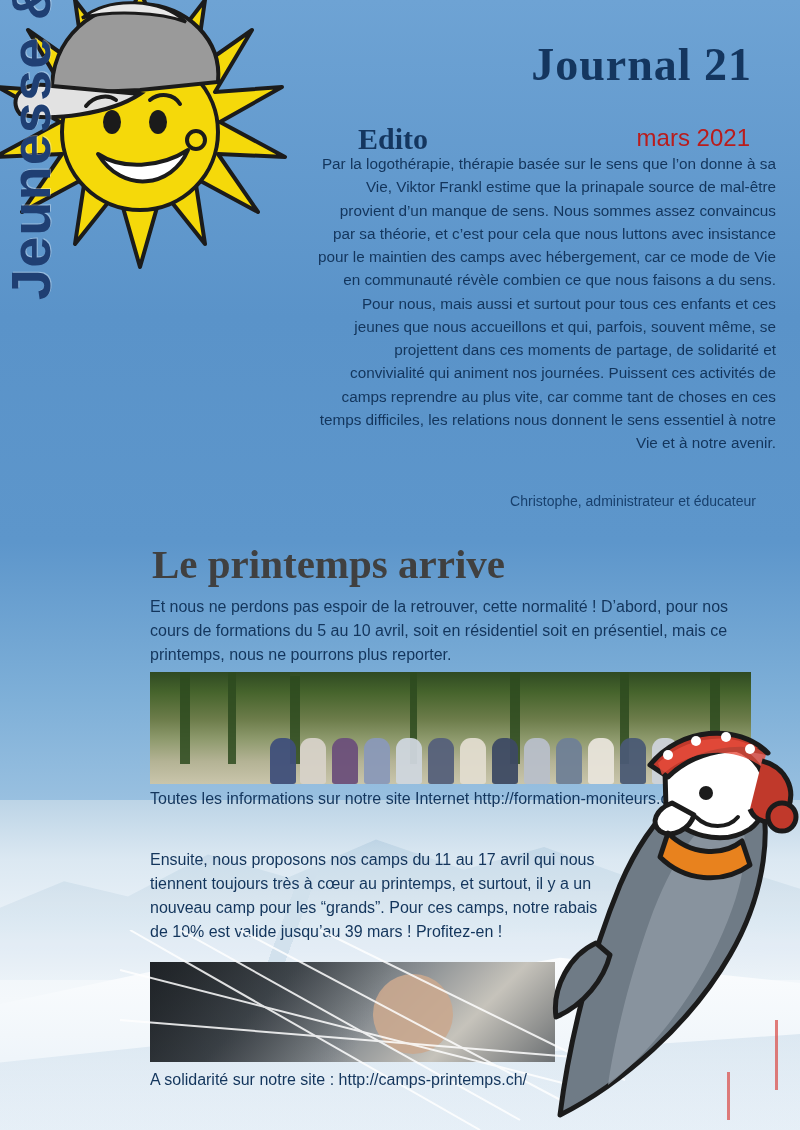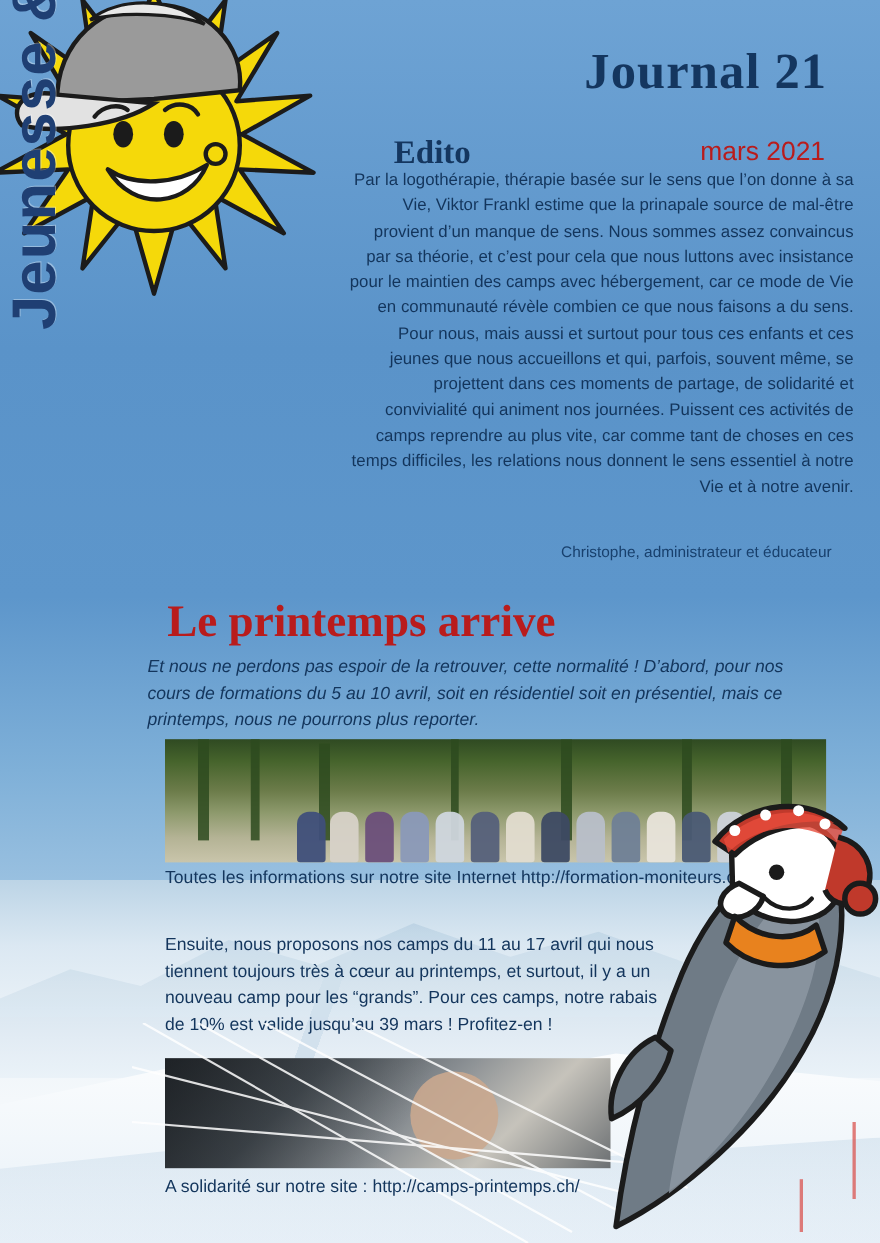--- a/index.html
+++ b/index.html
@@ -64,27 +64,27 @@
     position:absolute;left:296px;top:152px;width:460px;
     text-align:right;color:#13355c;font-size:15.3px;line-height:1.52;margin-left:20px;
   }
   .edito-sign{
     position:absolute;left:296px;top:493px;width:460px;text-align:right;
     color:#18406d;font-size:14px;
   }
 
   
   .sec-title{
-    position:absolute;left:152px;top:540px;color:#b91c1c;
+    position:absolute;left:152px;top:540px;color:#404040;
     font-family:"Liberation Serif",serif;font-weight:bold;font-size:41px;
   }
   .para{
     position:absolute;color:#13355c;font-size:16px;line-height:1.5;
   }
-  .p1{left:134px;top:595px;width:600px;font-style:italic;}
+  .p1{left:150px;top:595px;width:600px;}
   .p2{left:150px;top:787px;width:600px;}
   .p3{left:150px;top:848px;width:460px;}
   .p4{left:150px;top:1068px;width:560px;}
 
   
   .photo{position:absolute;overflow:hidden;border:0;}
   .photo1{left:150px;top:672px;width:601px;height:112px;
     background:linear-gradient(180deg,#2f4a22 0%,#46642c 18%,#6c7c4a 42%,#8e9a6d 60%,#b4b395 80%,#c9c5ab 100%);}
   .photo2{left:150px;top:962px;width:405px;height:100px;
     background:linear-gradient(135deg,#2b2f33 0%,#4a5157 30%,#8a8f93 55%,#c6c3bb 75%,#6b6f72 100%);}

